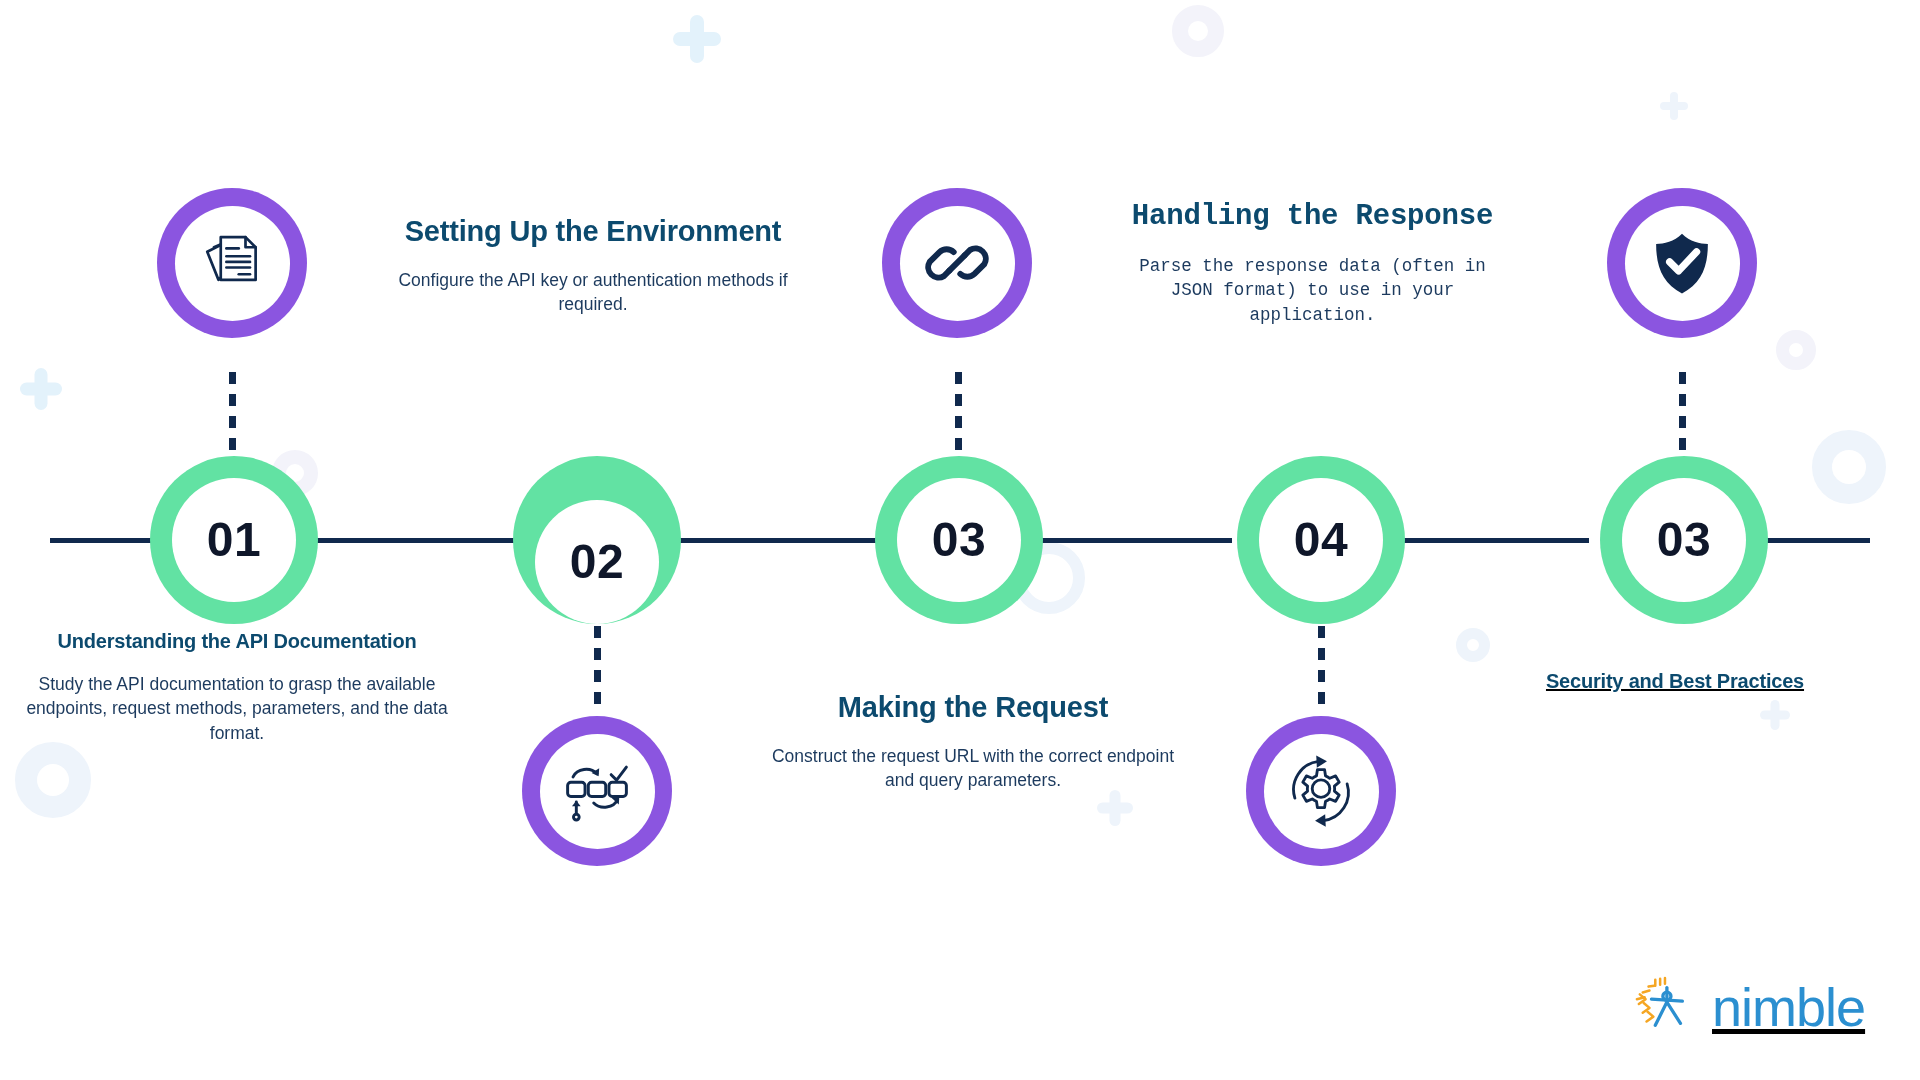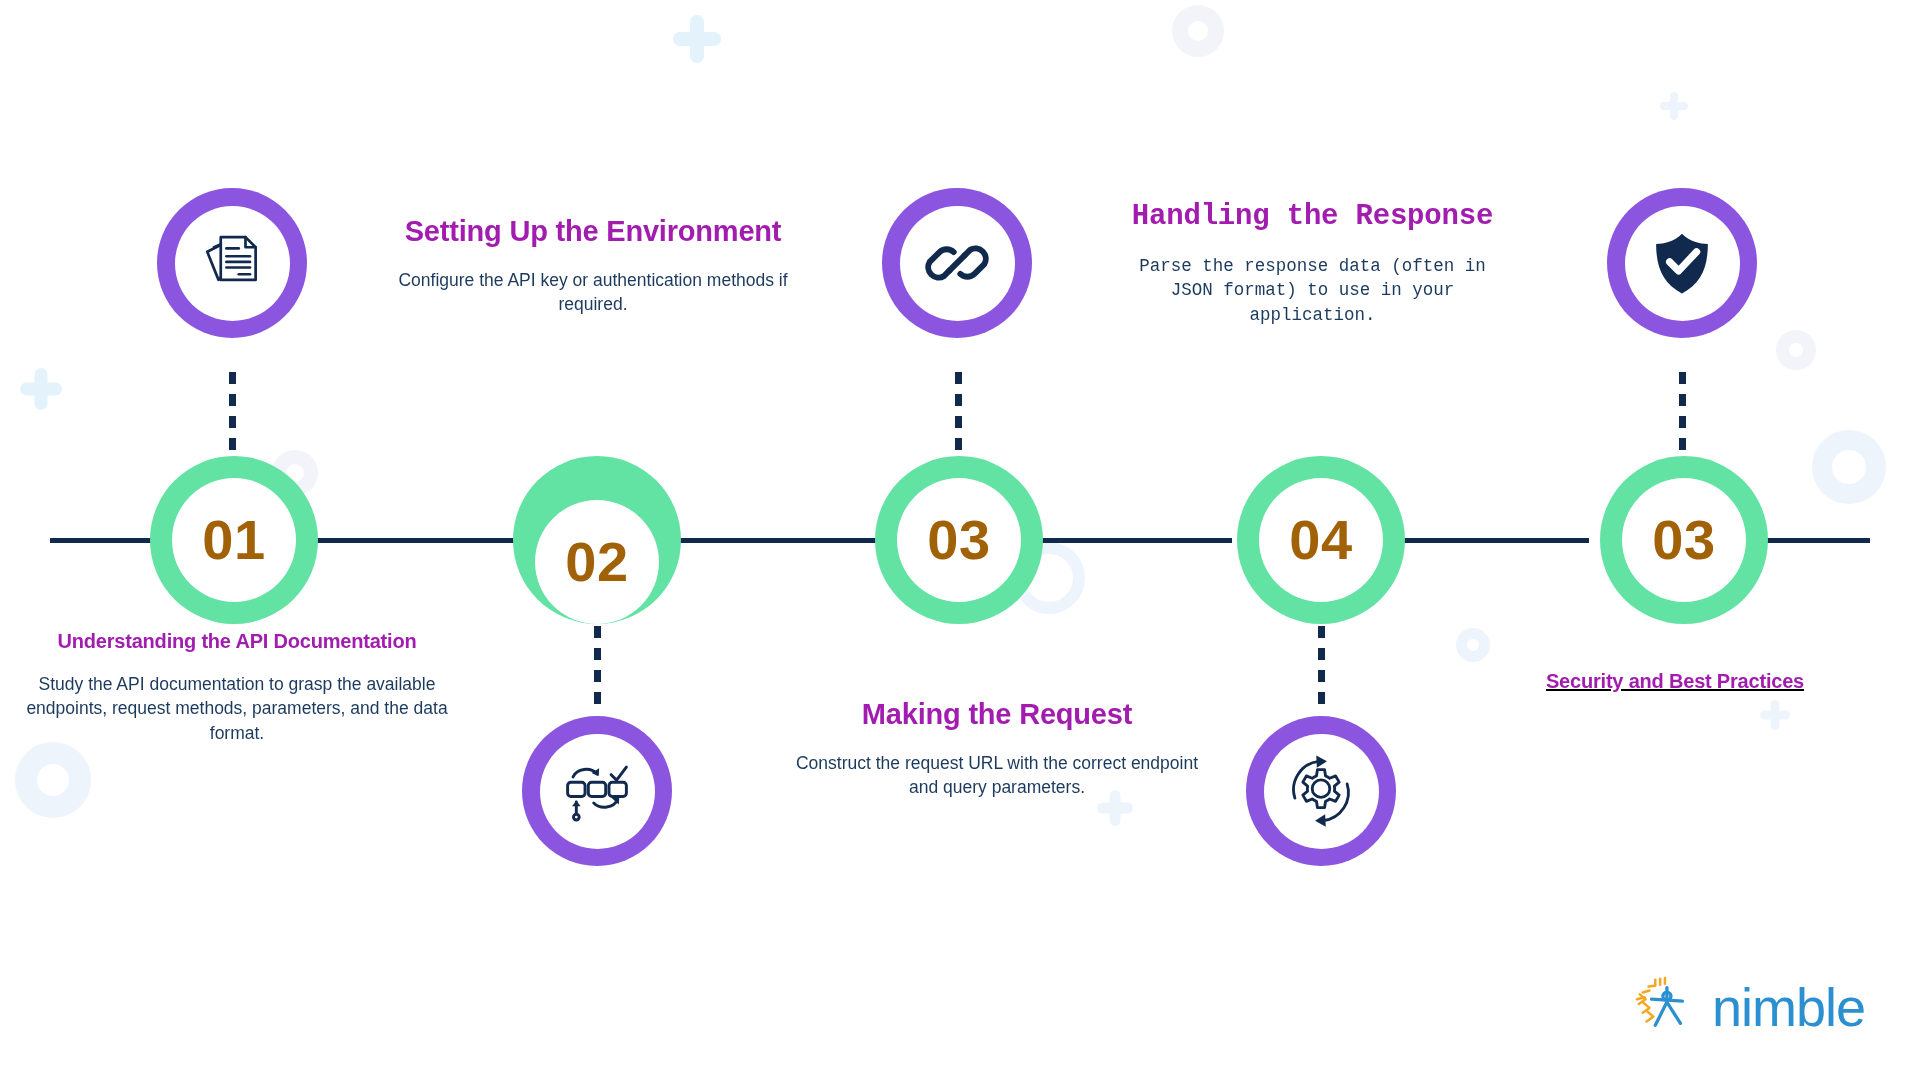--- a/index.html
+++ b/index.html
@@ -61,23 +61,23 @@
   .node-inner {
     width: 124px;
     height: 124px;
     border-radius: 50%;
     background: #ffffff;
     display: flex;
     align-items: center;
     justify-content: center;
   }
   .node-num {
-    font-size: 56px;
+    font-size: 48px;
     font-weight: bold;
-    color: #a16207;
+    color: #0f172a;
     letter-spacing: 0.5px;
     line-height: 1;
   }
 
   
   .dash {
     position: absolute;
     width: 7px;
     z-index: 2;
     background-image: linear-gradient(#10294d 55%, rgba(255,255,255,0) 0%);
@@ -110,21 +110,21 @@
 
   
   .block {
     position: absolute;
     text-align: center;
     z-index: 3;
   }
   .block .b-title {
     font-size: 29px;
     font-weight: bold;
-    color: #a21caf;
+    color: #0c4a6e;
     line-height: 1.33;
     letter-spacing: -0.2px;
   }
   .block .b-title.big {
     font-size: 20px;
   }
   .block .b-desc {
     font-size: 17.5px;
     color: #1c3a5e;
     line-height: 1.42;
@@ -134,20 +134,21 @@
 
   
   .logo {
     position: absolute;
     left: 1630px;
     top: 975px;
     display: flex;
     align-items: center;
     gap: 14px;
     z-index: 5;
+    text-decoration: underline;
   }
   .logo-text {
     font-size: 54px;
     color: #2b8fd0;
     letter-spacing: -1px;
     line-height: 1;
     font-weight: normal;
   }
 </style>
 </head>
@@ -263,21 +264,21 @@
       </svg>
     </div>
   </div>
 
   <div class="node" style="left:875px;">
     <div class="node-inner">
       <span class="node-num">03</span>
     </div>
   </div>
 
-  <div class="block" style="left:792px; top:688px; width:410px;margin-top:7px;">
+  <div class="block" style="left:768px; top:688px; width:410px;">
     <div class="b-title">Making the Request</div>
     <div class="b-desc">Construct the request URL with the correct endpoint and query parameters.</div>
   </div>
 
   <div class="block" style="left:1130px; top:198px; width:365px;font-family:Liberation Mono, monospace;">
     <div class="b-title">Handling the Response</div>
     <div class="b-desc">Parse the response data (often in JSON format) to use in your application.</div>
   </div>
 
   <div class="node" style="left:1237px;">

